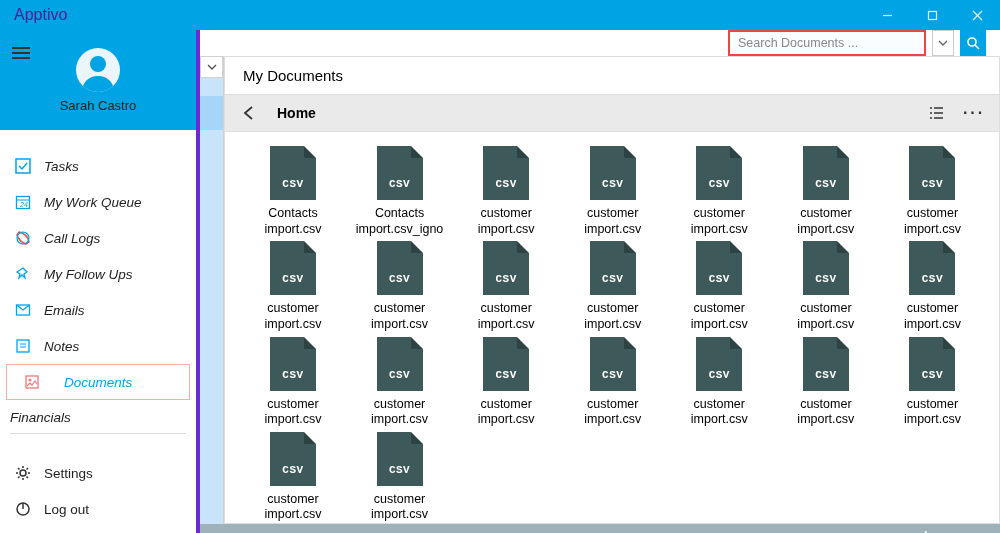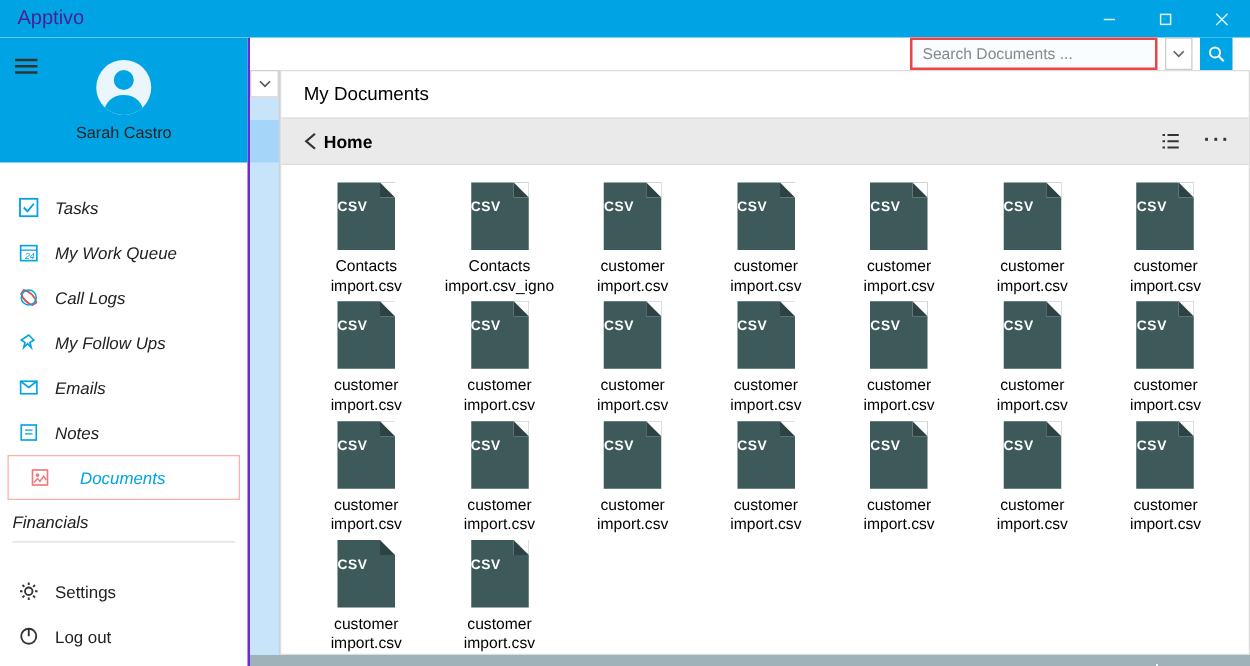--- a/index.html
+++ b/index.html
@@ -1,21 +1,21 @@
 <!DOCTYPE html>
 <html><head>
 <meta charset="utf-8">
 <style>
   * { box-sizing: border-box; margin: 0; padding: 0; font-family: "Segoe UI", Arial, sans-serif; }
   body { width: 1000px; height: 533px; overflow: hidden; background: #fff; }
   .titlebar { height: 30px; background: #00a4e4; display: flex; align-items: center; color: #4c1d95; font-size: 16px; padding-left: 14px; }
   .titlebar .winbtns { display: flex; }
   .titlebar .winbtn { width: 45px; height: 30px; display:flex;align-items:center;justify-content:center; cursor:pointer;}
   .app { display: flex; height: calc(533px - 30px); }
-  .sidebar { width: 200px; background: #fff; border-right:2px solid #6d28d9; display:flex; flex-direction:column; position:relative;}
+  .sidebar { width: 200px; background: #fff; border-right:4px solid #6d28d9; display:flex; flex-direction:column; position:relative;}
   .sb-top { height: 100px; background:#00a4e4; display:flex; flex-direction:column; align-items:center; justify-content:center; position:relative;}
   .hamburger { position:absolute; top:14px; left:12px; cursor:pointer;}
   .hamburger div{width:18px;height:2px;background:#333;margin:3px 0;}
   .avatar { width:44px; height:44px; border-radius:50%; background:#eaf6fb; display:flex;align-items:flex-end;justify-content:center;overflow:hidden;margin-bottom:6px;}
   .avatar svg{width:44px;height:44px;}
   .username{color:#222;font-size:13px;}
   .nav { padding-top:18px; flex:1;font-style:italic; }
   .nav-item { display:flex; align-items:center; height:36px; padding-left:14px; font-size:13.5px; color:#222; cursor:pointer; gap:12px;}
   .nav-item.active { color:#00a4e4; border:1.5px solid #ffb0a6; margin:0 6px; padding-left:16px;gap:23px;}
   .nav-item .ic{width:18px;height:18px;display:flex;align-items:center;justify-content:center;}
@@ -26,31 +26,31 @@
   .searchbar{height:50px;display:flex;align-items:center;justify-content:flex-end;padding-right:14px;gap:6px;}
   .searchbox{width:198px;height:26px;border:2px solid #ef4444;display:flex;align-items:center;padding:0 8px;color:#888;font-size:12.5px;background:#fafdff;}
   .drop{width:22px;height:26px;border:1px solid #ccc;display:flex;align-items:center;justify-content:center;cursor:pointer;}
   .sbtn{width:26px;height:26px;background:#00a4e4;display:flex;align-items:center;justify-content:center;cursor:pointer;}
   .panel{flex:1;display:flex;}
   .mini{width:24px;background:#c7e4fb;border-right:1px solid #d0d0d0;display:flex;flex-direction:column;}
   .mini .chev{height:22px;background:#fff;border:1px solid #d0d0d0;display:flex;align-items:center;justify-content:center;margin:0 0 4px 0;cursor:pointer;}
   .mini .active{height:34px;background:#a5d5f9;margin-top:14px;}
   .content{flex:1;display:flex;flex-direction:column;border:1px solid #ddd;margin:0 0 0 0;}
   .content-title{font-size:15px;font-weight:400;padding:10px 18px;}
-  .crumb{height:38px;background:#eaeaea;display:flex;align-items:center;padding:0 14px;border-top:1px solid #ddd;border-bottom:1px solid #ddd;}
+  .crumb{height:38px;background:#eaeaea;display:flex;align-items:center;padding:0 14px;gap:18px;border-top:1px solid #ddd;border-bottom:1px solid #ddd;}
   .crumb .back{cursor:pointer;}
   .crumb .home{font-weight:600;font-size:14px;}
   .crumb .tools{margin-left:auto;display:flex;gap:18px;align-items:center;}
   .grid{flex:1;overflow:auto;padding:14px 16px 0 18px;}
   .grid-inner{display:grid;grid-template-columns:repeat(7,1fr);gap:4px 6px;}
   .file{display:flex;flex-direction:column;align-items:center;width:100px;}
   .file-ic{width:46px;height:54px;position:relative;margin-bottom:6px;}
   .file-body{width:46px;height:54px;background:#3e595a;position:absolute;top:0;left:0;}
   .file-fold{position:absolute;top:0;right:0;width:0;height:0;border-left:12px solid #2d4243;border-top:12px solid #fff;}
-  .file-tag{position:absolute;bottom:28px;left:0;right:0;color:#fff;font-size:11px;font-weight:600;letter-spacing:0.5px;}
+  .file-tag{position:absolute;bottom:10px;left:0;right:0;text-align:center;color:#fff;font-size:11px;font-weight:600;letter-spacing:0.5px;font-family:Liberation Mono, monospace;}
   .file-label{font-size:12.5px;text-align:center;line-height:1.25;max-width:100px;overflow:hidden;}
   .statusbar{height:34px;background:#9fb2b9;display:flex;align-items:center;justify-content:flex-end;padding-right:20px;gap:26px;color:#fff;}
   .plus{font-size:22px;font-weight:300;cursor:pointer;}
   .dots{letter-spacing:2px;cursor:pointer;}
   svg{display:block;}
 </style>
 </head>
 <body>
 
 <div class="titlebar" data-name="title-bar">

